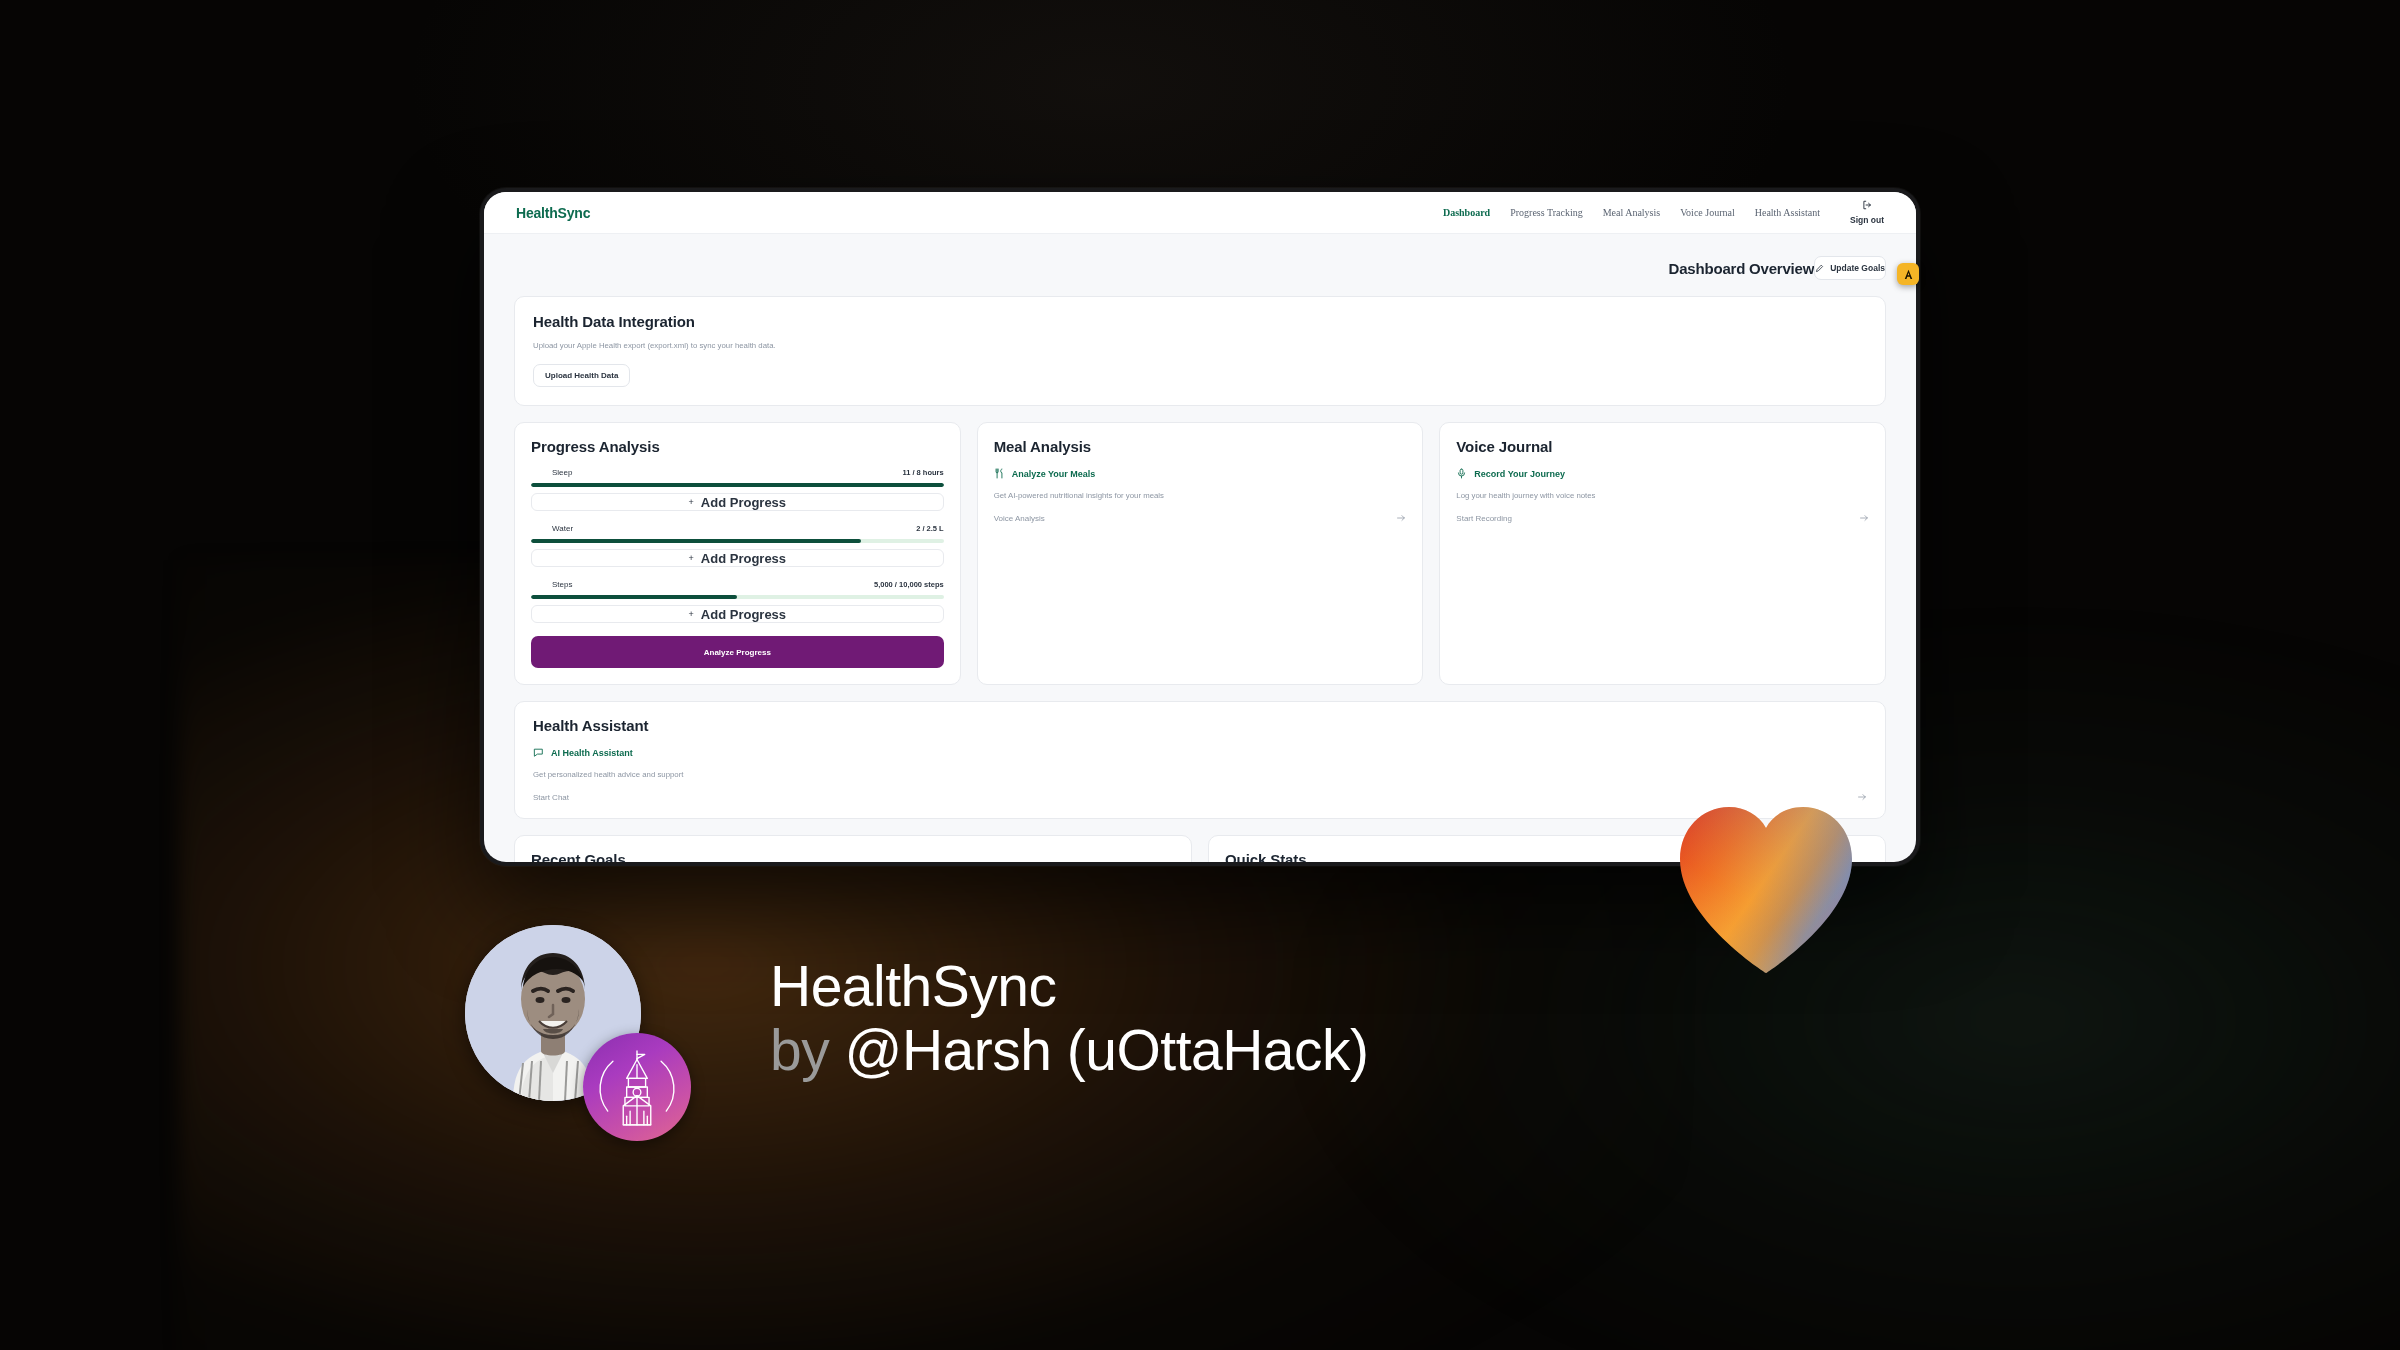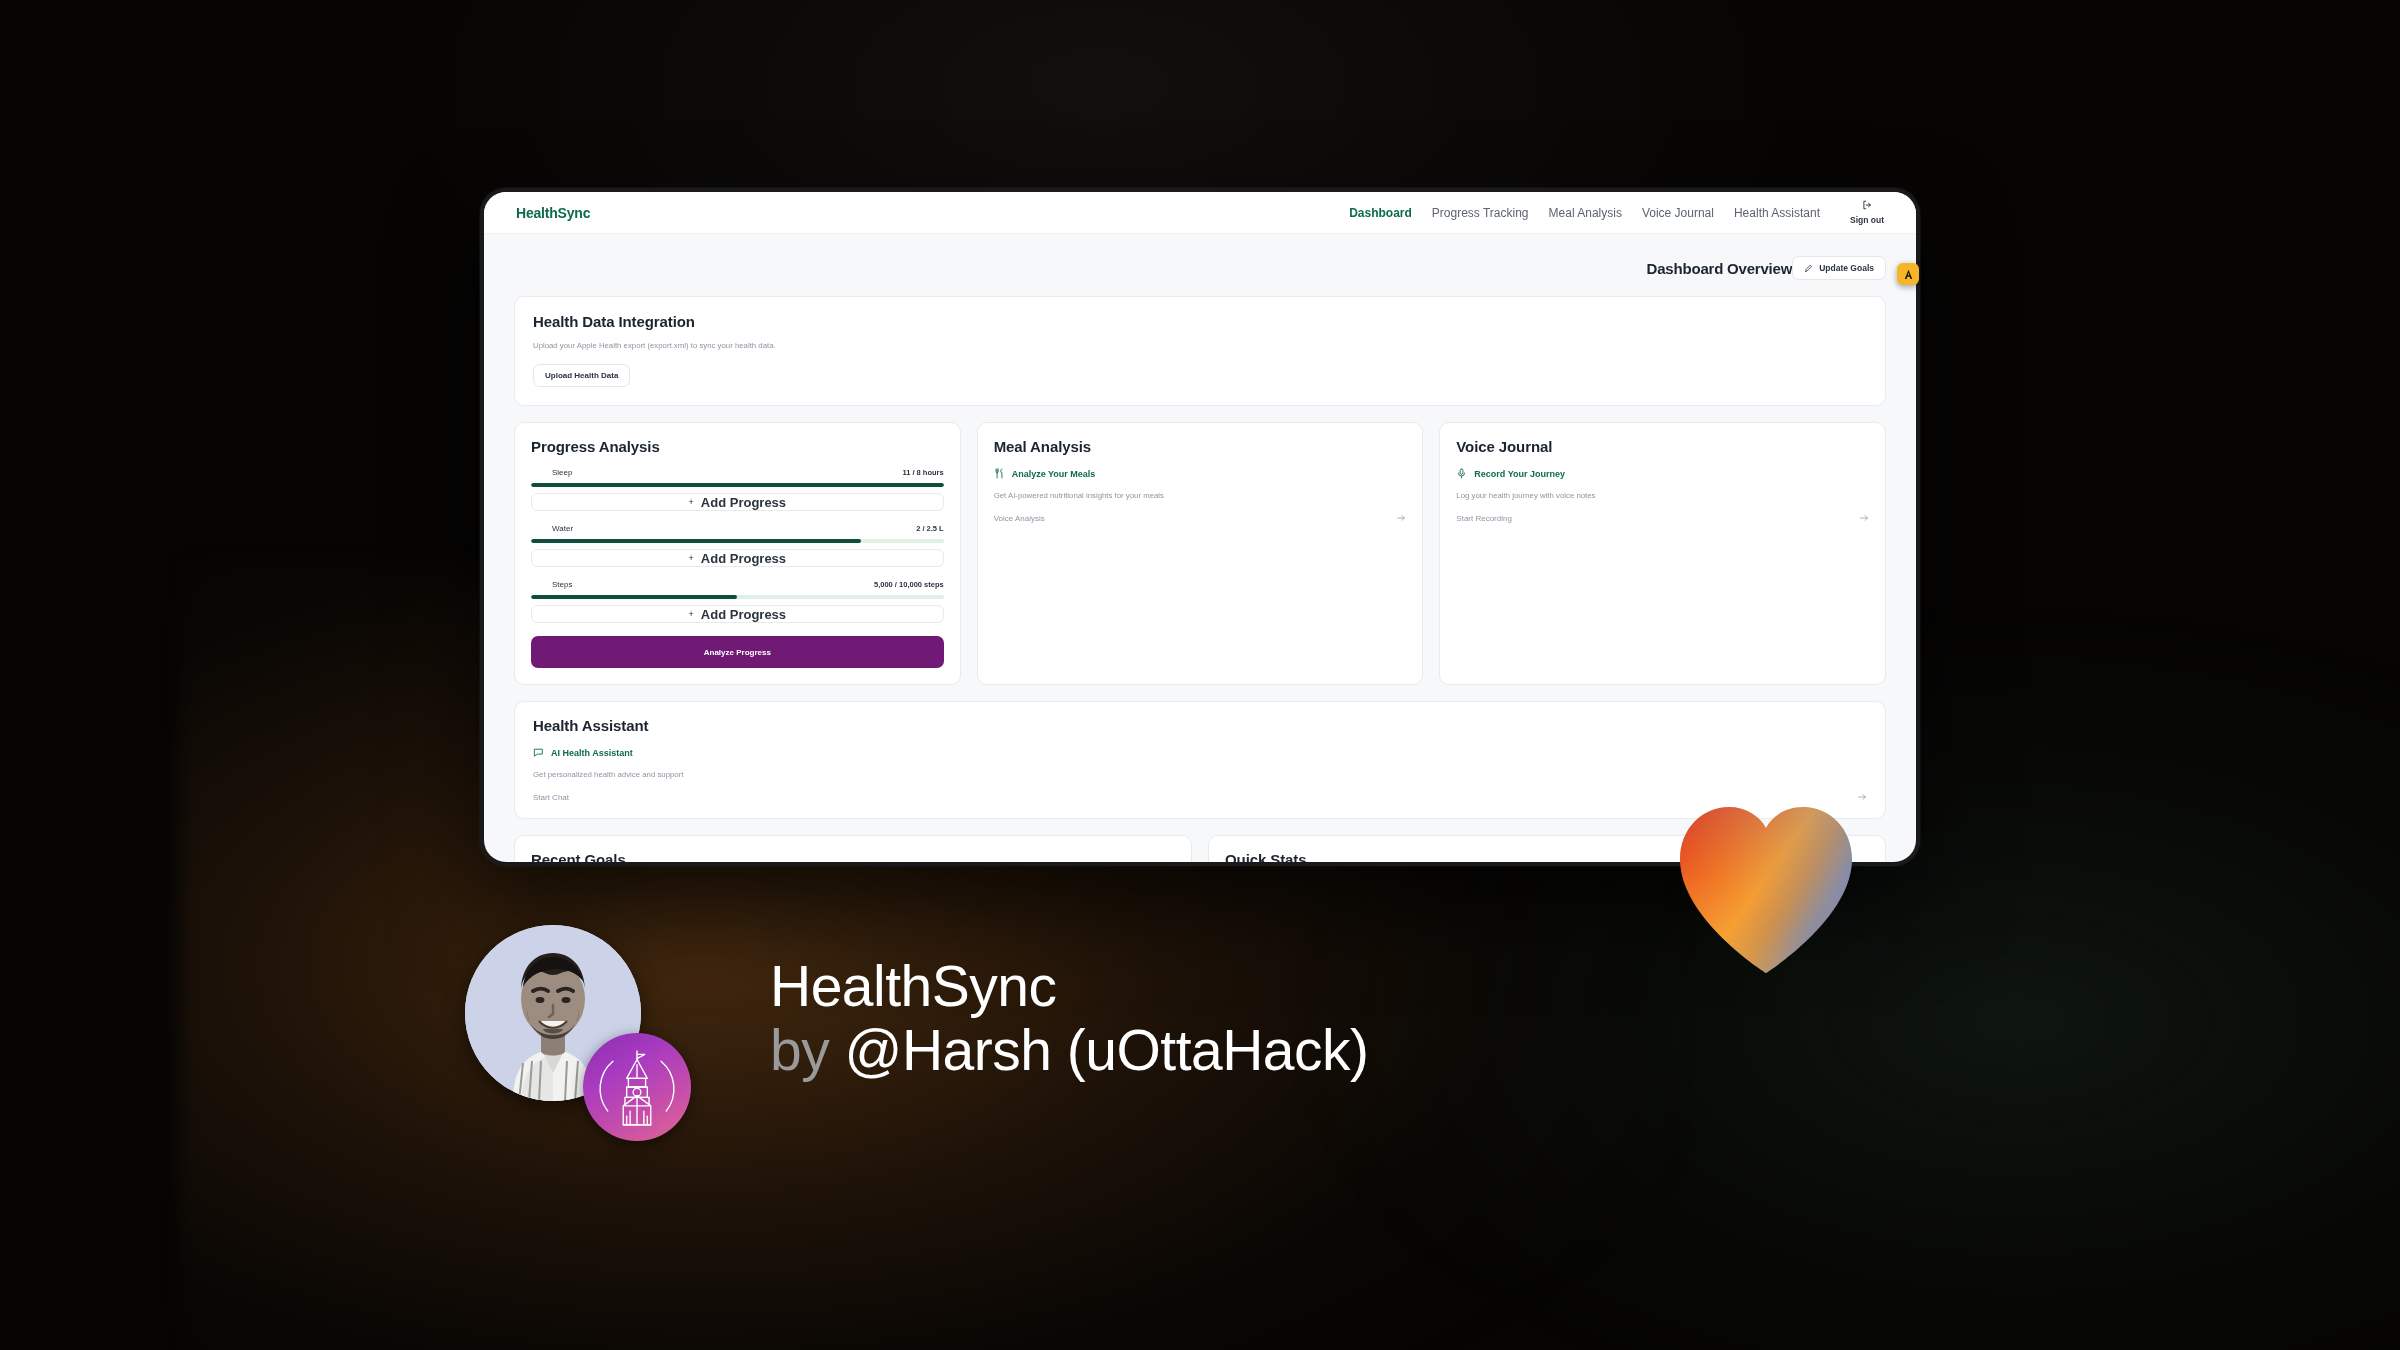--- a/index.html
+++ b/index.html
@@ -46,41 +46,41 @@
 
   
   .app-header{
     height:42px;background:#ffffff;
     display:flex;align-items:center;justify-content:space-between;
     padding:0 32px;
     border-bottom:1px solid #eef0f3;
   }
   .brand{ font-size:14px;font-weight:bold;color:#0d6b4f;letter-spacing:-0.2px; }
   .nav{ display:flex;align-items:center;gap:20px; }
-  .nav-link{ font-size:12px;color:#5b6472;white-space:nowrap;cursor:pointer; }
+  .nav-link{ font-size:10px;color:#5b6472;white-space:nowrap;cursor:pointer;font-family:Liberation Serif, serif; }
   .nav-link.active{ color:#0d6b4f;font-weight:bold; }
   .signout-wrap{ display:flex;align-items:center;gap:5px;margin-left:10px;cursor:pointer;flex-direction:column; }
   .signout-label{ font-size:8.5px;color:#2b3440;font-weight:bold; }
   .icon-svg{ display:block; }
 
   
   .page{
     padding:22px 30px 0 30px;
     height:calc(100% - 42px);
     overflow:hidden;
   }
   .page-top{
     display:flex;align-items:center;justify-content:flex-end;
     margin-bottom:16px;
   }
   .page-title{ font-size:15px;font-weight:bold;color:#1b2430;letter-spacing:-0.2px; }
   .update-goals{
     display:flex;align-items:center;gap:6px;
     background:#ffffff;border:1px solid #e3e6eb;border-radius:7px;
-    padding:6px 11px;cursor:pointer;
+    padding:6px 0;cursor:pointer;
   }
   .update-goals span{ font-size:8.5px;color:#2b3440;font-weight:bold;white-space:nowrap; }
 
   .card{
     background:#ffffff;border:1px solid #e8eaee;border-radius:10px;
   }
   .card-title{ font-size:15px;font-weight:bold;color:#1b2430;letter-spacing:-0.1px; }
 
   
   .integration{ padding:16px 18px 18px 18px;margin-bottom:16px; }

